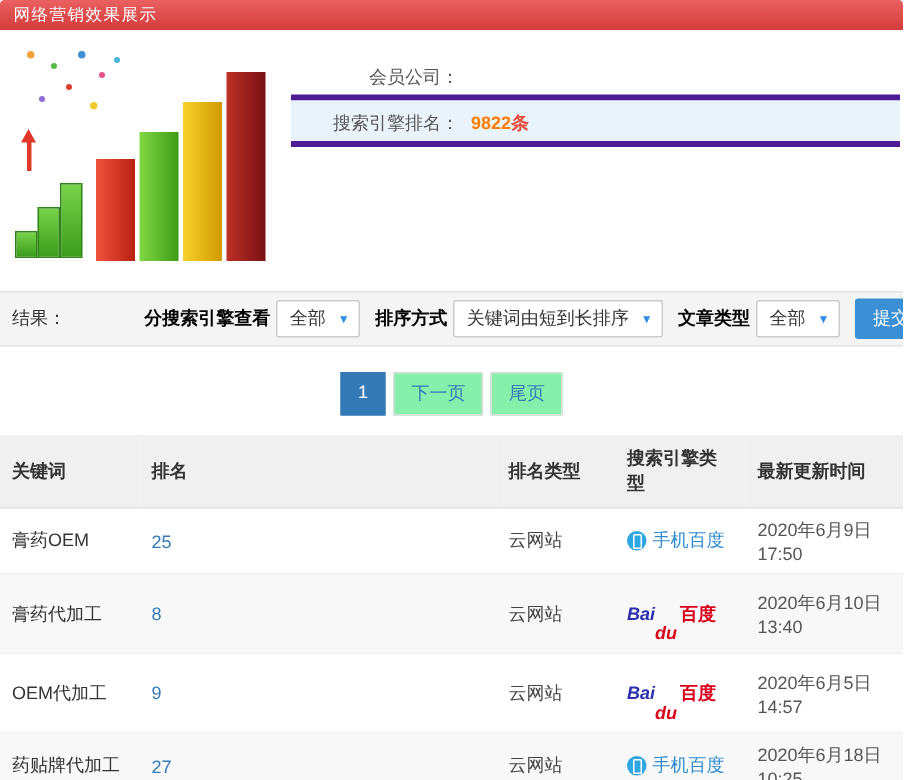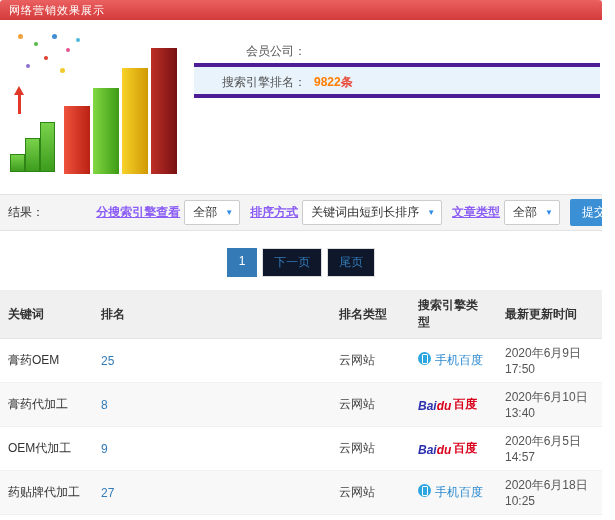--- a/index.html
+++ b/index.html
@@ -66,66 +66,66 @@
   .v-rank { color:#ff7e00; font-weight:bold; }
   .v-rank-suffix { color:#e74c3c; font-weight:bold; }
 
   
   .filter-bar {
     height:37px; background:#f4f4f4;
     border-top:1px solid #e3e3e3; border-bottom:1px solid #e3e3e3;
     display:flex; align-items:center; padding-left:8px; overflow:hidden;
   }
   .result-label { color:#333; margin-right:auto; }
-  .f-label { font-weight:bold; color:#8b5cf6; margin:0 4px 0 10px; white-space:nowrap;text-decoration:underline; }
+  .f-label { font-weight:bold; color:#000000; margin:0 4px 0 10px; white-space:nowrap; }
   .select {
     background:#fff; border:1px solid #ccc; border-radius:2px;
     height:25px; line-height:23px; padding:0 6px 0 8px;
     display:inline-flex; align-items:center; gap:8px; cursor:pointer; white-space:nowrap;
   }
   .select .arrow { color:#2e8be6; font-size:8px; }
   .submit {
     border:0; background:#3b8fd4; color:#fff; font-size:12px;
     height:27px; padding:0 12px; margin-left:10px; margin-right:-16px;
     border-radius:2px; cursor:pointer; white-space:nowrap;
     font-family:inherit;
   }
 
   
   .pagination { display:flex; justify-content:center; gap:5px; margin:17px 0 13px; }
   .page-btn {
-    border:1px solid #ddd; background:#0f172a; color:#337ab7;
+    border:1px solid #ddd; background:#86efac; color:#337ab7;
     padding:5px 11px; font-size:12px; cursor:pointer; text-decoration:none;
   }
   .page-btn.active { background:#337ab7; border-color:#337ab7; color:#fff; }
 
   
   table.results { width:100%; border-collapse:collapse; table-layout:fixed; }
   table.results th {
     background:#f0f0f0; text-align:left; font-weight:bold; color:#333;
     padding:7px 8px; border-bottom:1px solid #e2e2e2; font-size:12px;
   }
   table.results td { padding:6px 8px; border-bottom:1px solid #f0f0f0; font-size:12px; }
   table.results tbody tr:nth-child(even) { background:#f8f8f8; }
   .col-kw { width:93px; } .col-rank { width:238px; } .col-rt { width:79px; }
   .col-eng { width:87px; } .col-date { width:118px;margin-top:40px; }
   .c-kw { color:#333; }
   .c-rank { color:#337ab7; cursor:pointer; }
   .c-type { color:#444; }
   .c-date { color:#555; }
 
   
-  .mobile-baidu { display:inline-flex; align-items:flex-start; gap:4px; }
+  .mobile-baidu { display:inline-flex; align-items:center; gap:4px; }
   .mb-ic { width:13px; height:13px; border-radius:50%; background:#2ea7e0; position:relative; flex:none; display:inline-block;}
   .mb-ic::after { content:""; position:absolute; left:4px; top:2px; width:4px; height:8px;
     border:1px solid #fff; border-radius:1px; }
   .mb-t { color:#2e8bd0; }
-  .baidu-logo { display:inline-flex; align-items:flex-end; font-weight:bold; font-style:italic; }
+  .baidu-logo { display:inline-flex; align-items:center; font-weight:bold; font-style:italic; }
   .baidu-logo .bai { color:#2b2fae; }
-  .baidu-logo .du { color:#d9001b; }
+  .baidu-logo .du { color:#d9001b;margin-top:26px; }
   .baidu-logo .cn { color:#d9001b; margin-left:2px; font-style:normal; }
 </style>
 </head>
 <body>
 
 <div class="page">
 
   <div class="header-bar">
     <span>网络营销效果展示</span>
   </div>

